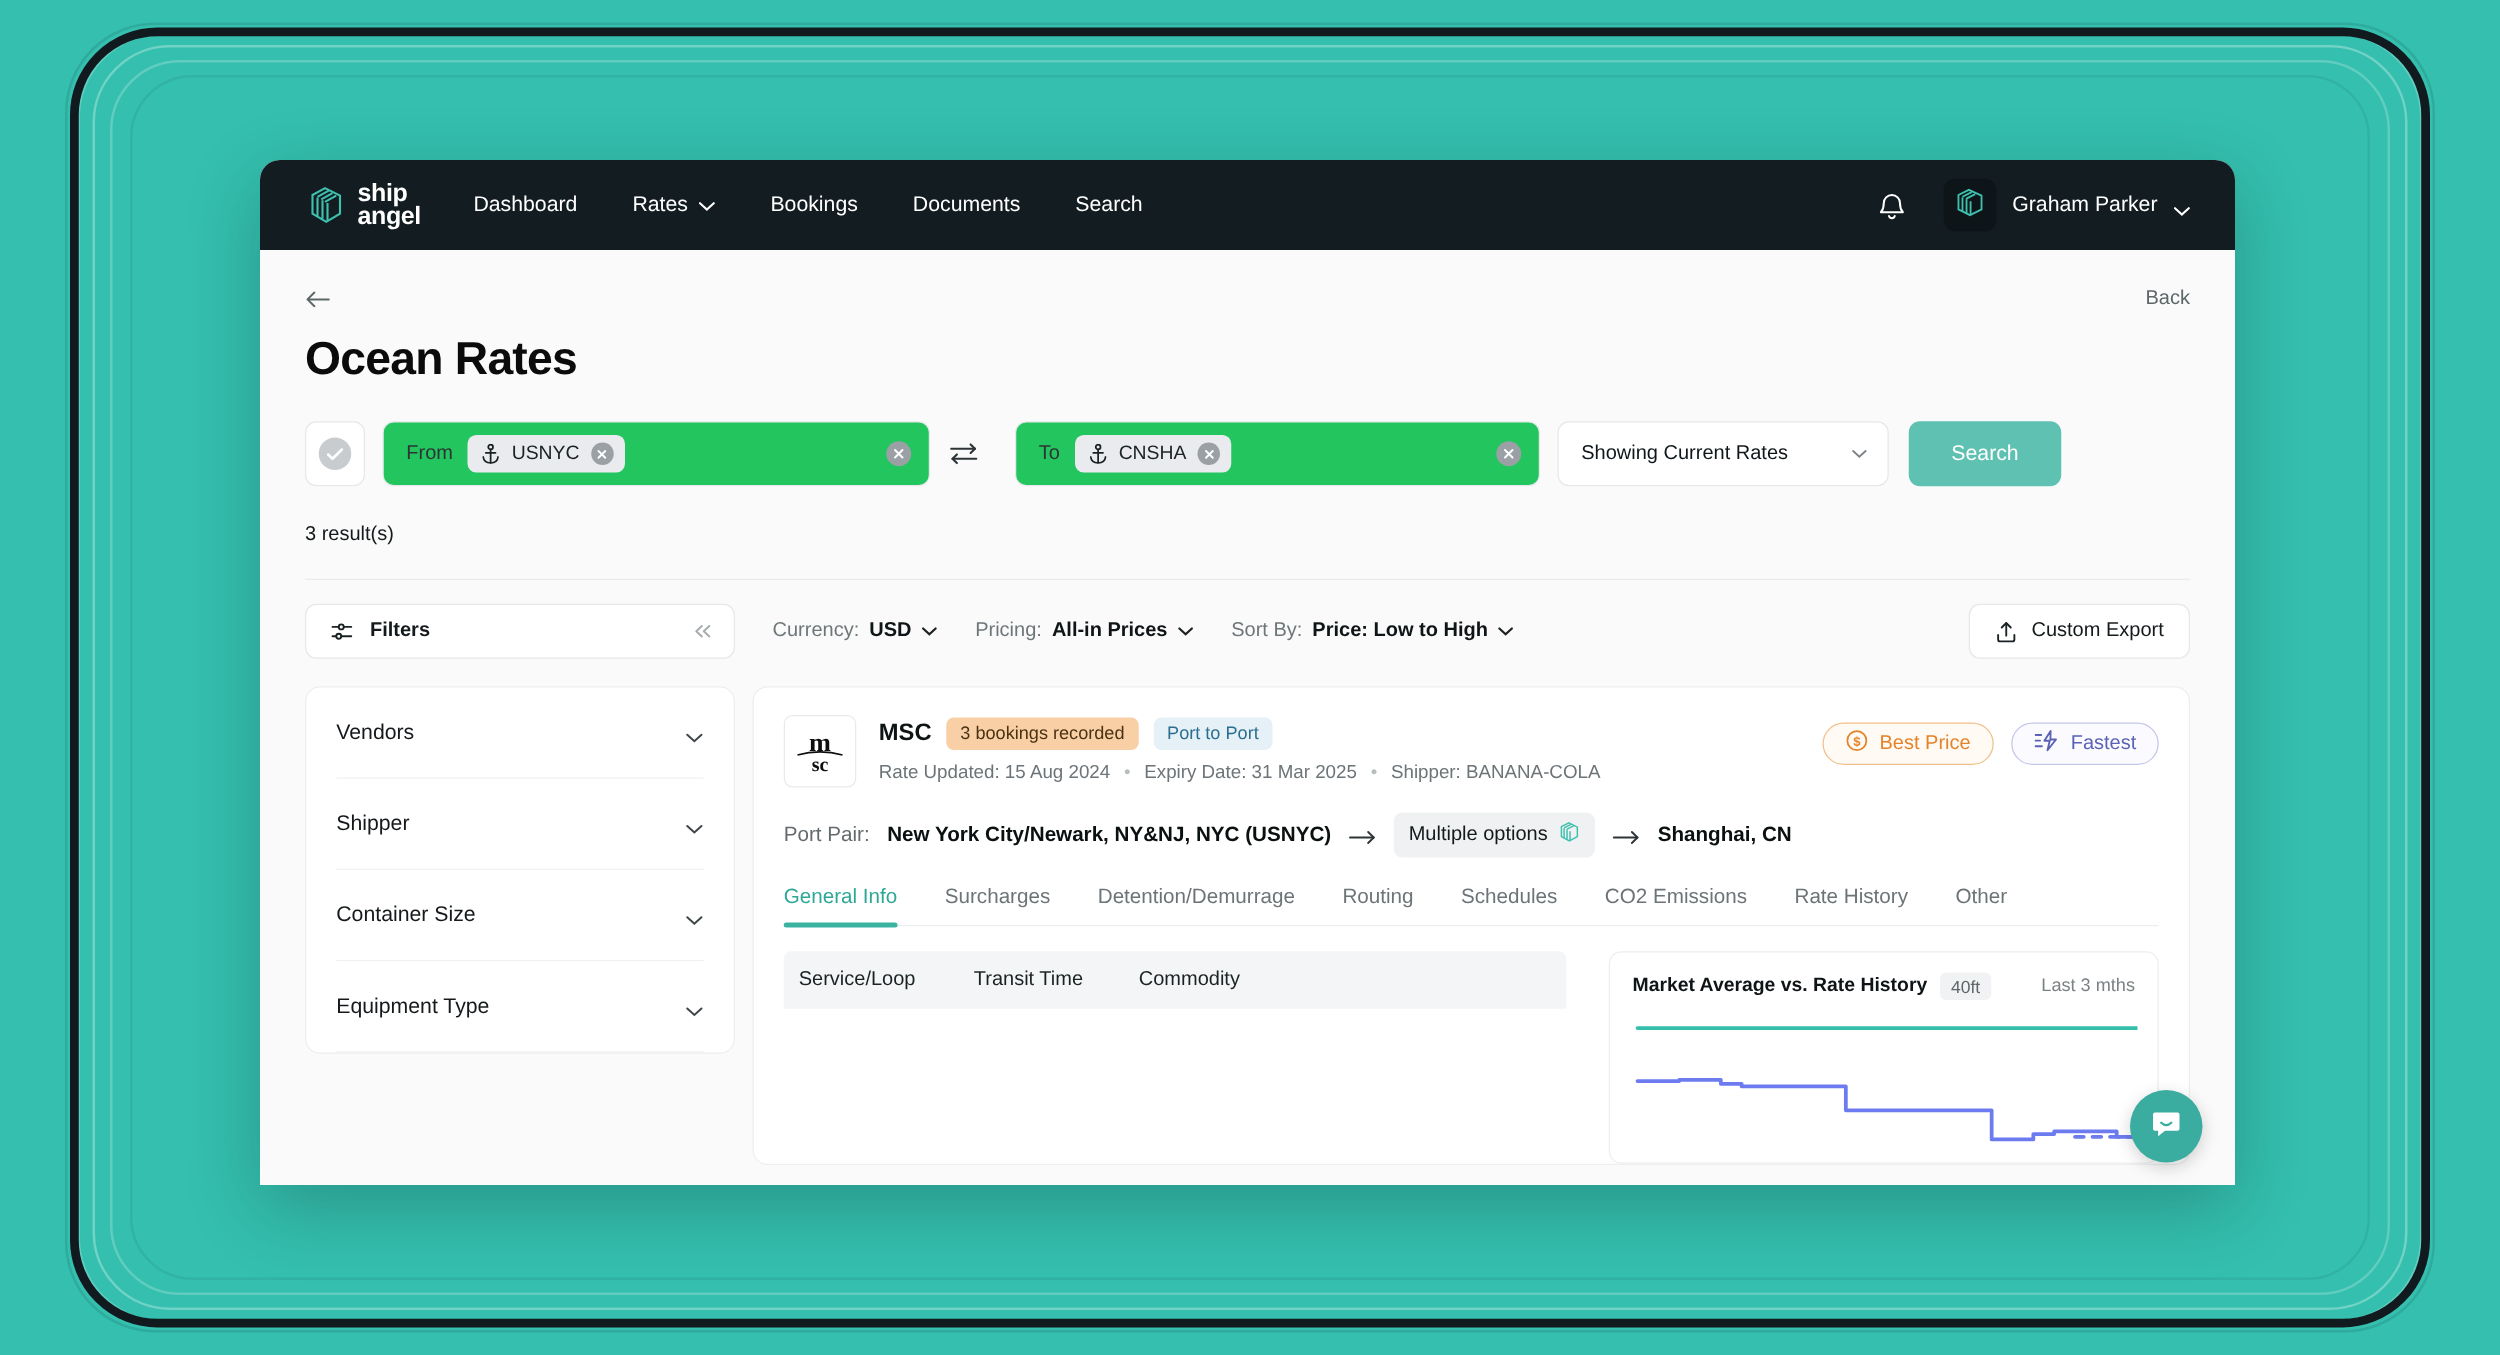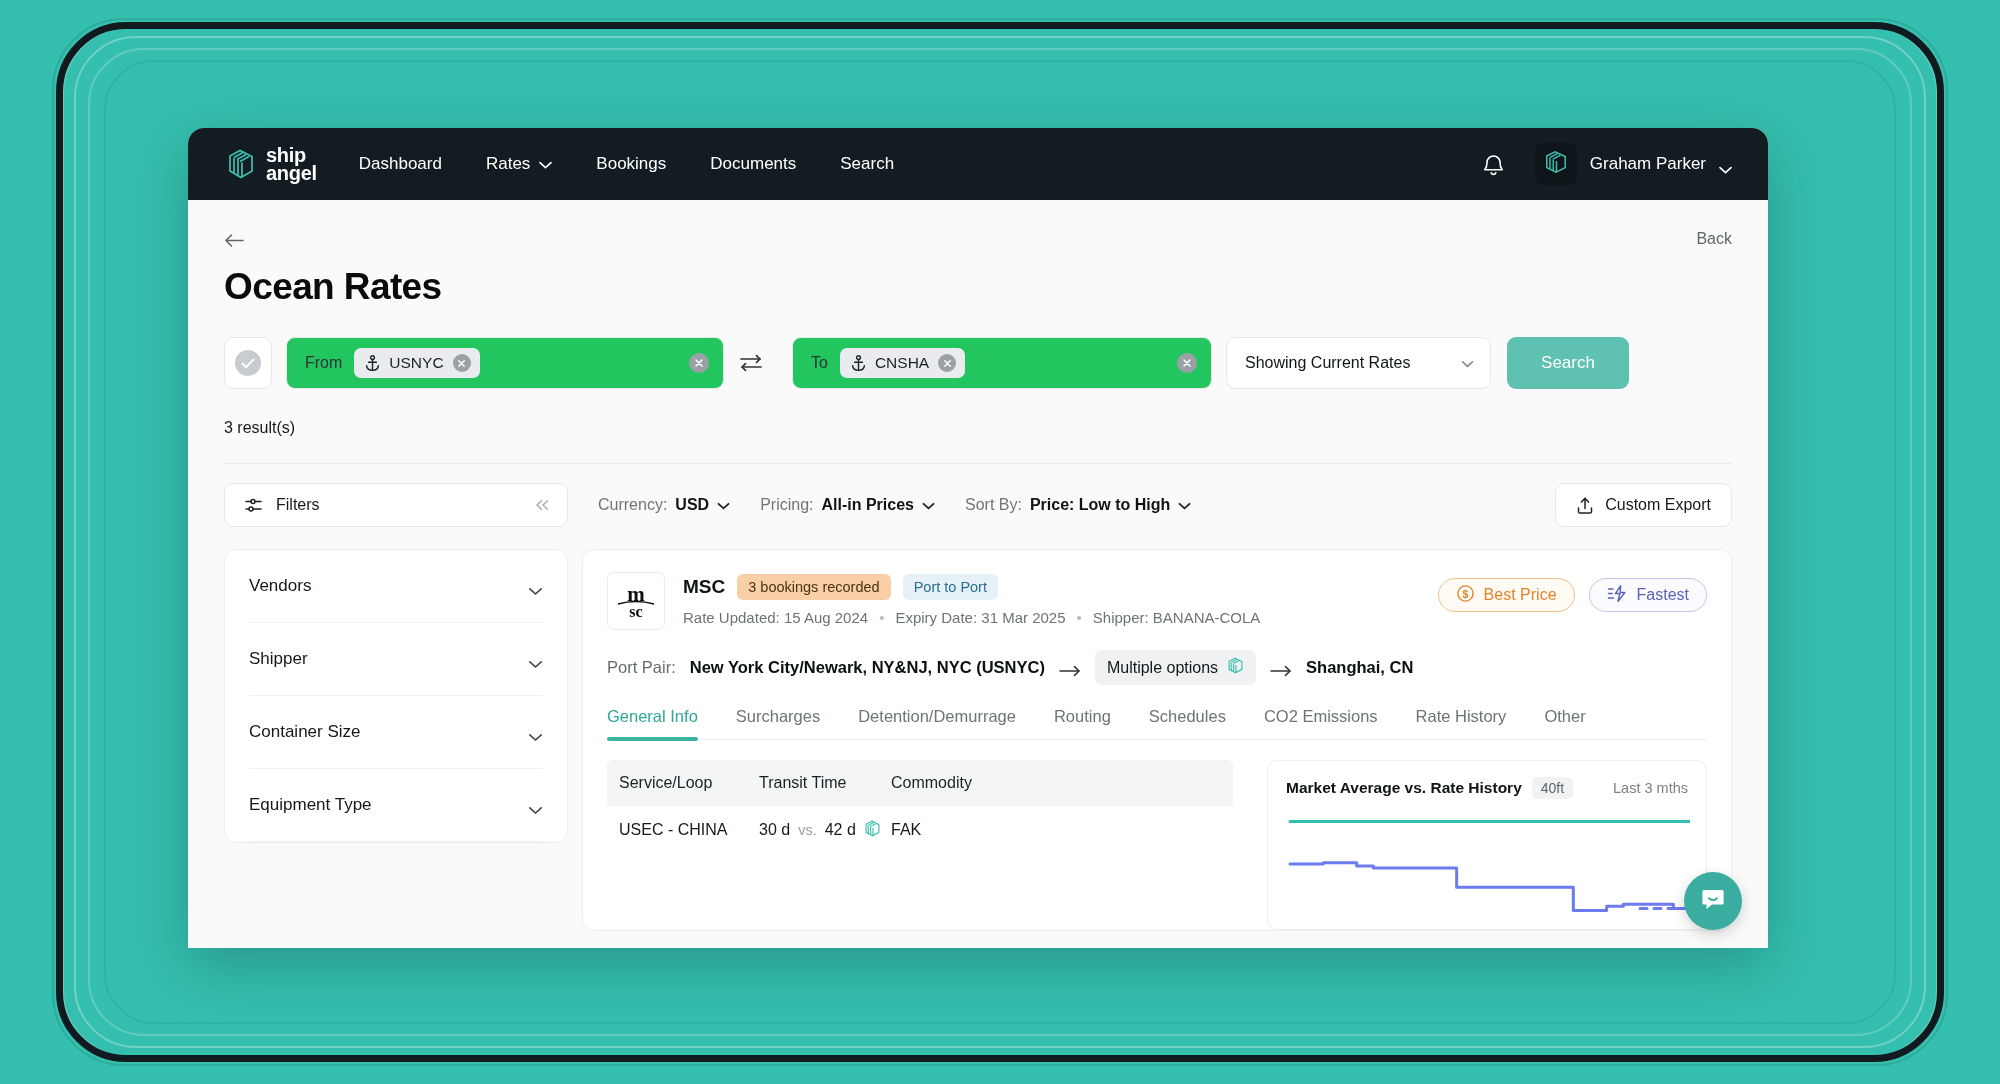--- a/index.html
+++ b/index.html
@@ -28,21 +28,21 @@
   .ring.r5 { left: 104px; top: 60px;  right: 104px; bottom: 60px;  border-radius: 50px; border-color: rgba(0,0,0,0.06); }
   #darkframe {
     position: absolute; left: 56px; top: 22px; right: 56px; bottom: 22px;
     border-radius: 70px; border: 7px solid #111b1f;
     background: transparent;
   }
 
   
   #window {
     position: absolute;
-    left: 188px; top: 128px; width: 1580px; height: 820px;
+    left: 208px; top: 128px; width: 1580px; height: 820px;
     background: #fafafa;
     border-radius: 16px 16px 0 0;
     overflow: hidden;
     box-shadow: 0 18px 60px rgba(0,0,0,0.22);
   }
 
   
   #navbar {
     height: 72px; background: #121c21;
     display: flex; align-items: center;
@@ -129,21 +129,21 @@
 
   .results-count { margin-top: 30px; font-size: 16px; color: #14191b; }
 
   hr.divider { border: 0; border-top: 1px solid #e9ebec; margin-top: 26px; }
 
   
   .toolbar { display: flex; align-items: center; margin-top: 19px; }
   .filters-btn {
     width: 344px; height: 44px; background: #fff; border: 1px solid #e6e8ea;
     border-radius: 9px; display: flex; align-items: center; justify-content: space-between;
-    padding: 0 16px 0 19px; cursor: pointer;
+    padding: 0 16px 0 19px; cursor: pointer; font-weight: bold;
   }
   .filters-left { display: flex; align-items: center; gap: 13px; }
   .filters-ico { width: 19px; height: 19px; }
   .filters-label { font-size: 16px; color: #14191b; }
   .collapse-ico { color: #a5abae; font-size: 17px; line-height: 1; }
   .tool-item {
     margin-left: 30px; font-size: 16px; color: #6e7679;
     display: flex; align-items: center; gap: 8px; cursor: pointer; white-space: nowrap;
   }
   .tool-item b { color: #0f1416; font-weight: 700; }
@@ -677,41 +677,20 @@
         </div>
 
         <div class="tab-body">
 
           <div class="info-table">
             <div class="it-head">
               <div class="it-c1">Service/Loop</div>
               <div class="it-c2">Transit Time</div>
               <div class="it-c3">Commodity</div>
             </div>
-            <div class="it-row">
-              <div class="it-c1">USEC - CHINA</div>
-              <div class="it-c2 tt-cell">
-                <span>30 d</span>
-                <span class="tt-vs">vs.</span>
-                <span>42 d</span>
-                <span>
-                  <svg viewBox="0 0 20 22" width="17" height="19">
-                    <g fill="none" stroke="#3fc0ae" stroke-width="1.4">
-                      <path d="M2.5 6 L9.5 2.5 L17.5 6.5 L17.5 15.5 L10 19.5 L2.5 15.5 Z"></path>
-                      <path d="M5 7.2 L11.5 4"></path>
-                        <path d="M7.4 8.6 L13.9 5.4"></path>
-                      <path d="M5 7.5 L5 17"></path>
-                        <path d="M7.8 8.9 L7.8 18.4"></path>
-                        <path d="M10.6 10.3 L10.6 19.6"></path>
-                    </g>
-                  </svg>
-                </span>
-              </div>
-              <div class="it-c3">FAK</div>
-            </div>
           </div>
 
           <div class="chart-card">
             <div class="chart-head">
               <span class="chart-title">Market Average vs. Rate History</span>
               <span class="chart-badge">40ft</span>
               <span class="chart-range">Last 3 mths</span>
             </div>
             <div class="chart-plot">
               <svg id="chart-svg" width="404" height="110" viewBox="0 0 404 110">

